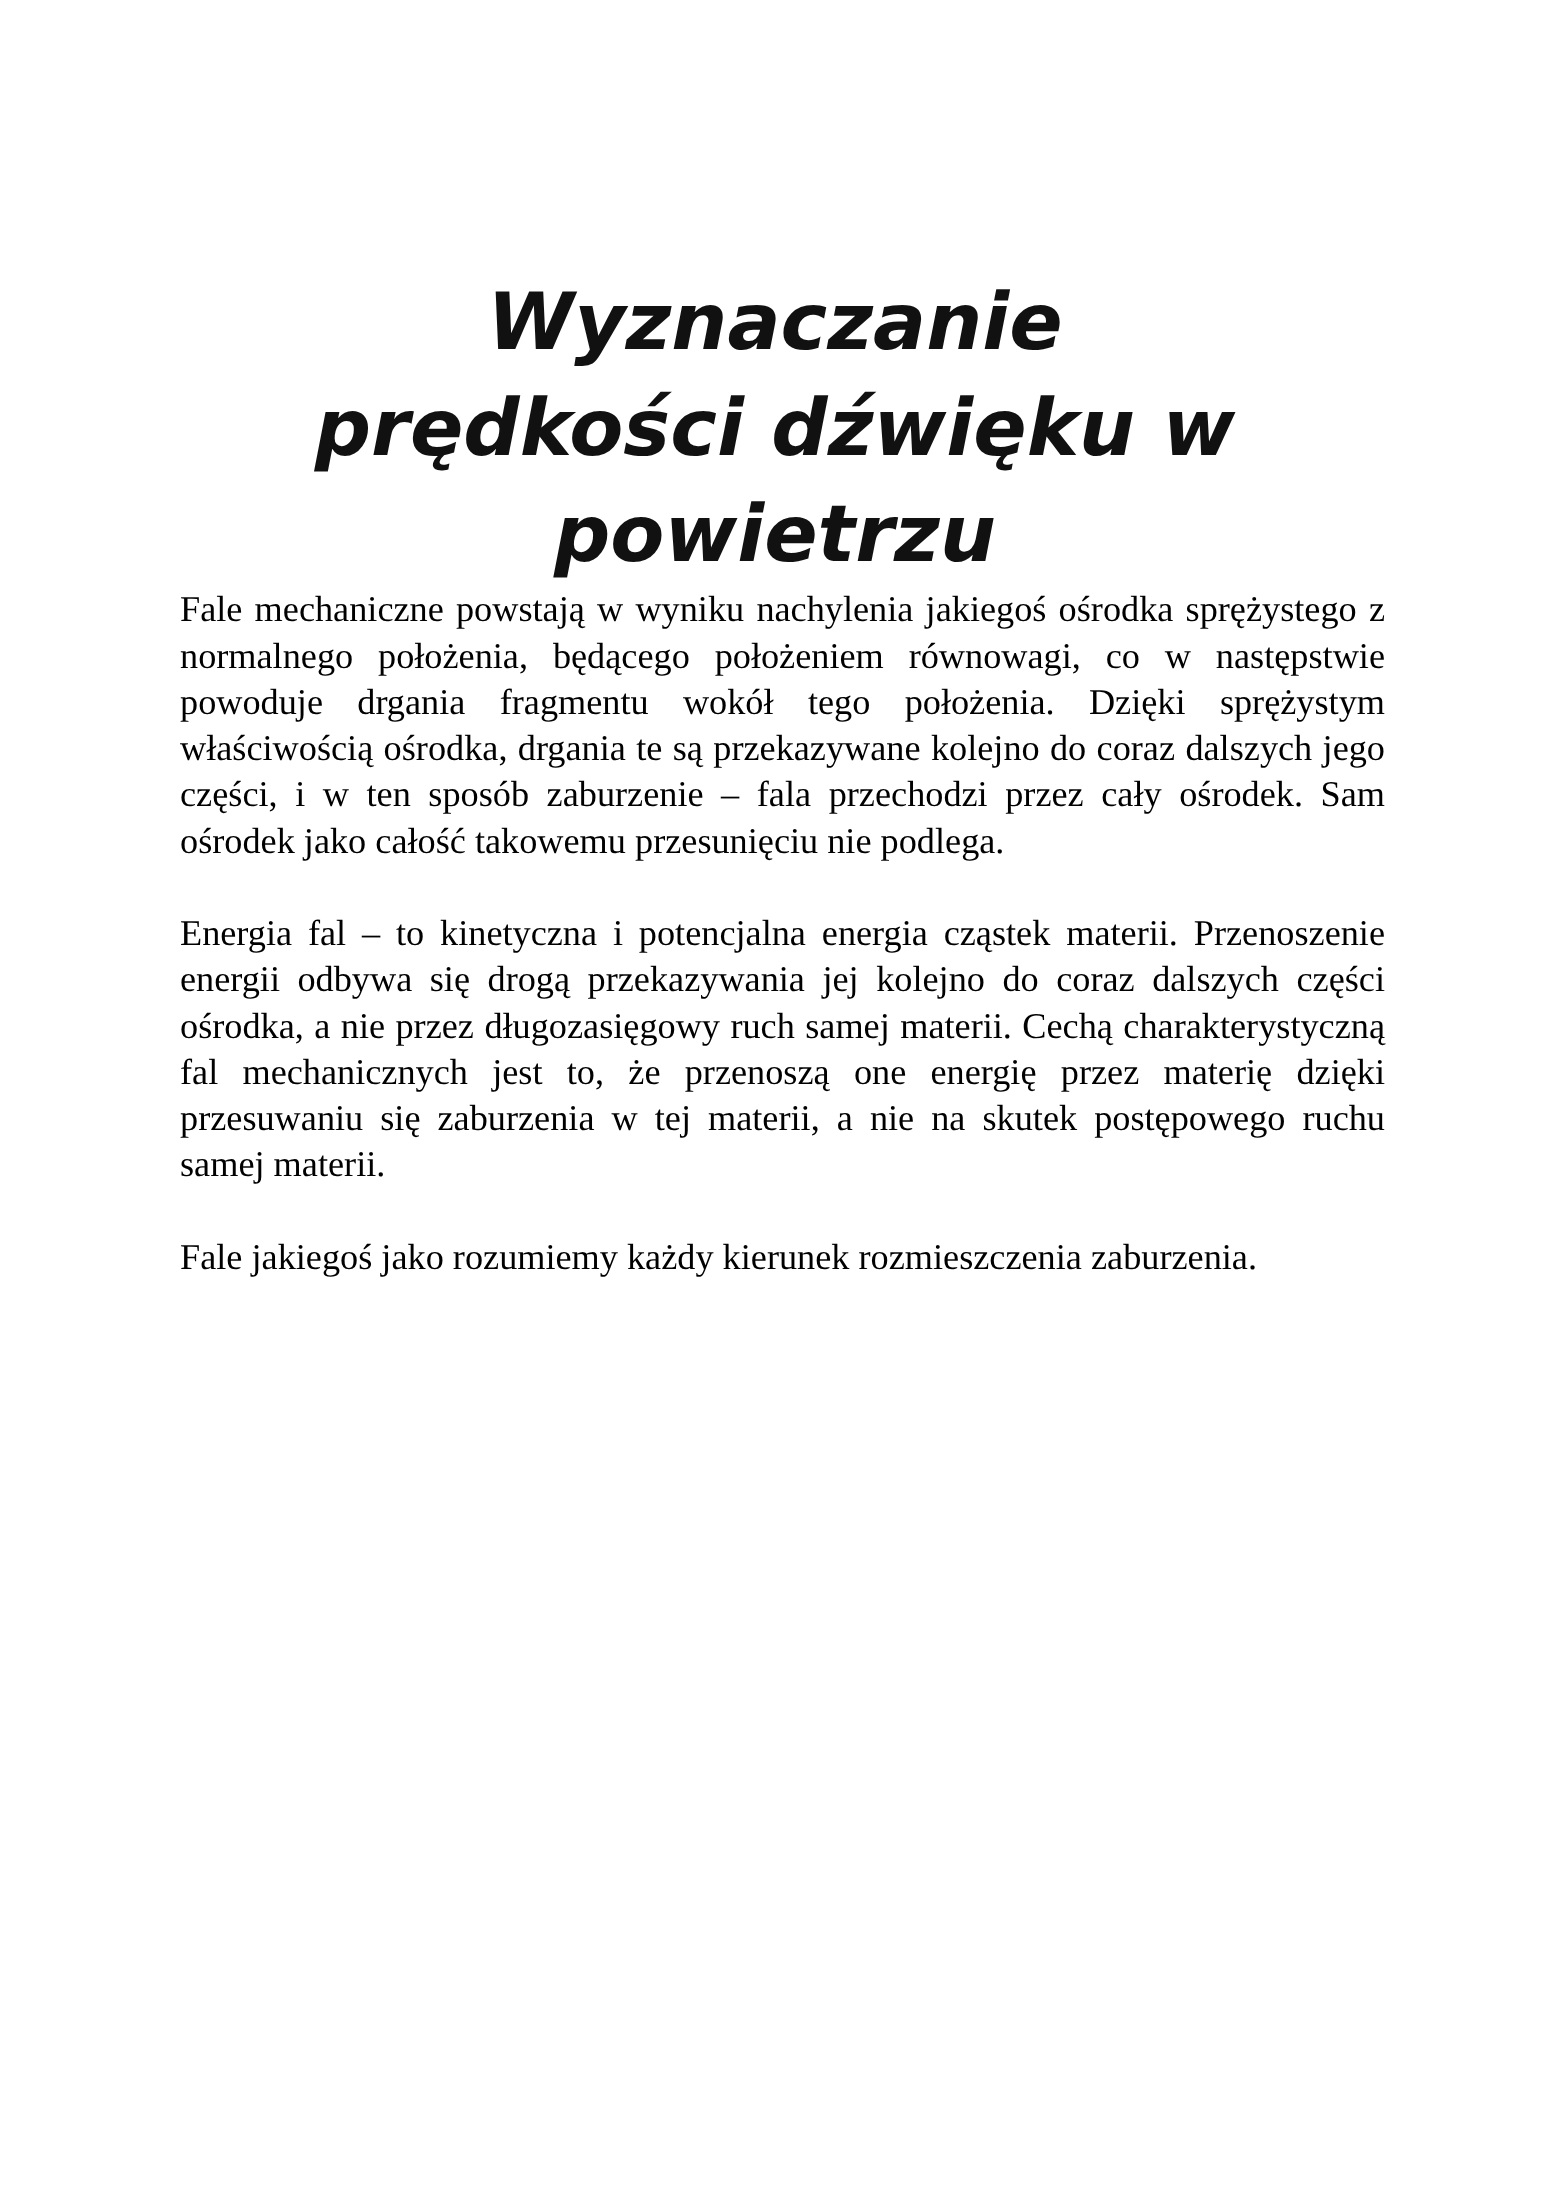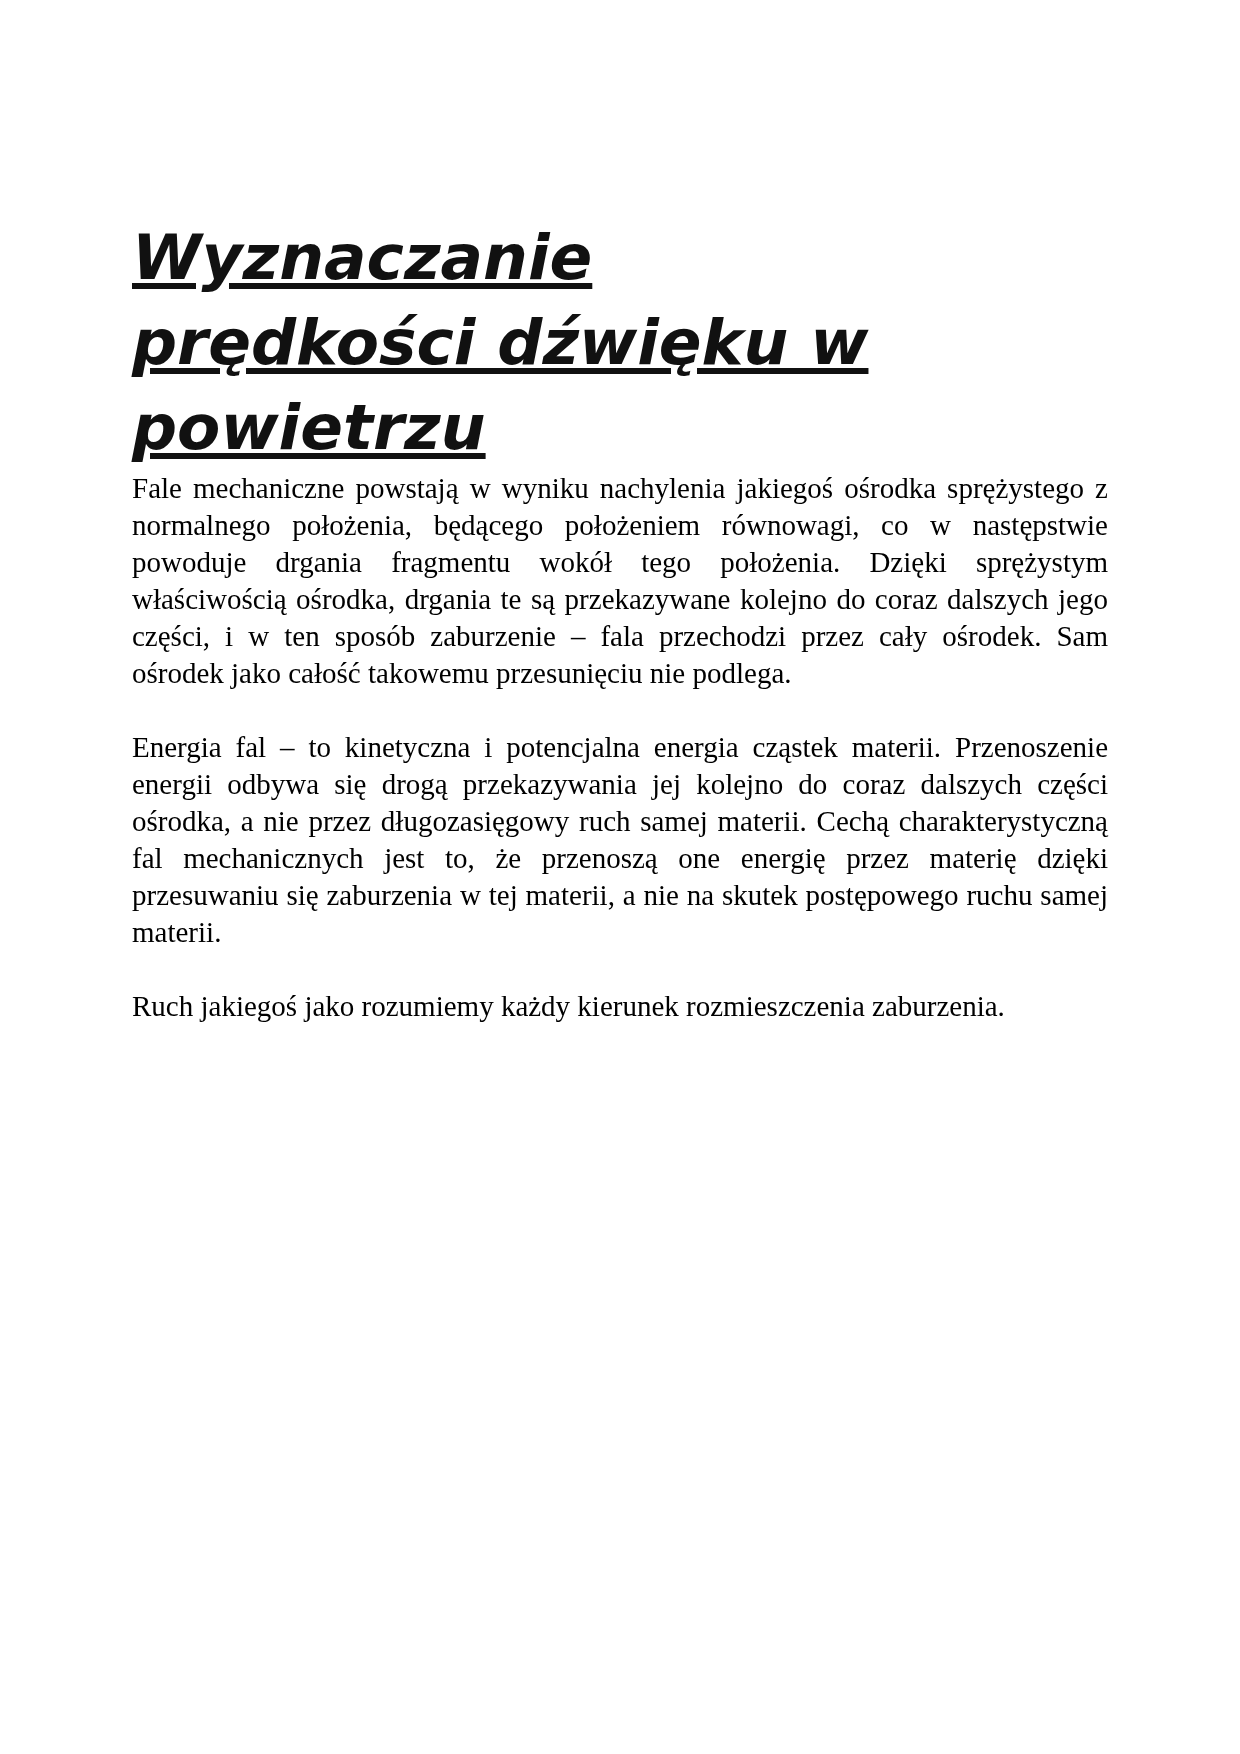--- a/index.html
+++ b/index.html
@@ -16,44 +16,44 @@
     padding: 215px 132px 0 132px;
     color: #000000;
     overflow: hidden;
   }
   .doc-title {
     font-family: "DejaVu Sans", sans-serif;
     font-weight: bold;
     font-style: italic;
     font-size: 63px;
     line-height: 85px;
+    text-align: center;
     color: #111111;
     margin: 0;
     white-space: pre-line;
-    text-decoration: underline;
   }
   .section-heading {
     font-family: "Liberation Serif", serif;
     font-weight: bold;
     font-style: italic;
     font-size: 30px;
     line-height: 37px;
     text-align: center;
     margin: 125px 0 38px 0;
     color: #000000;
   }
   .body-copy {
     font-family: "Liberation Serif", serif;
     font-size: 29px;
     line-height: 37px;
     text-align: justify;
     color: #000000;
   }
   .body-copy p {
-    margin: 0 0 37px 0;
+    margin: 0 0 37px 12px;
   }
   .b {
     font-weight: normal;
   }
 </style>
 </head>
 <body>
 
 <main class="page">
 
@@ -61,18 +61,18 @@
 prędkości dźwięku w
 powietrzu</h1>
 
 
   <div class="body-copy">
 
     <p><span>Fale mechaniczne powstają w wyniku nachylenia jakiegoś ośrodka sprężystego z normalnego położenia, będącego położeniem równowagi, co w następstwie powoduje drgania fragmentu wokół tego położenia. Dzięki sprężystym właściwością ośrodka, drgania te są przekazywane kolejno do coraz dalszych jego części, i w ten sposób zaburzenie – fala przechodzi przez cały ośrodek. Sam ośrodek jako całość takowemu przesunięciu nie podlega.</span></p>
 
     <p><span class="b">Energia fal</span><span> – to kinetyczna i potencjalna energia cząstek materii. Przenoszenie energii odbywa się drogą przekazywania jej kolejno do coraz dalszych części ośrodka, a nie przez długozasięgowy ruch samej materii. Cechą charakterystyczną fal mechanicznych jest to, że przenoszą one energię przez materię dzięki przesuwaniu się zaburzenia w tej materii, a nie na skutek postępowego ruchu samej materii.</span></p>
 
-    <p><span>Ruch </span><span class="b">jakiegoś</span><span> jako rozumiemy każdy kierunek rozmieszczenia zaburzenia.</span></p>
+    <p><span>Fale </span><span class="b">jakiegoś</span><span> jako rozumiemy każdy kierunek rozmieszczenia zaburzenia.</span></p>
 
 
   </div>
 
 </main>
 
 </body></html>

